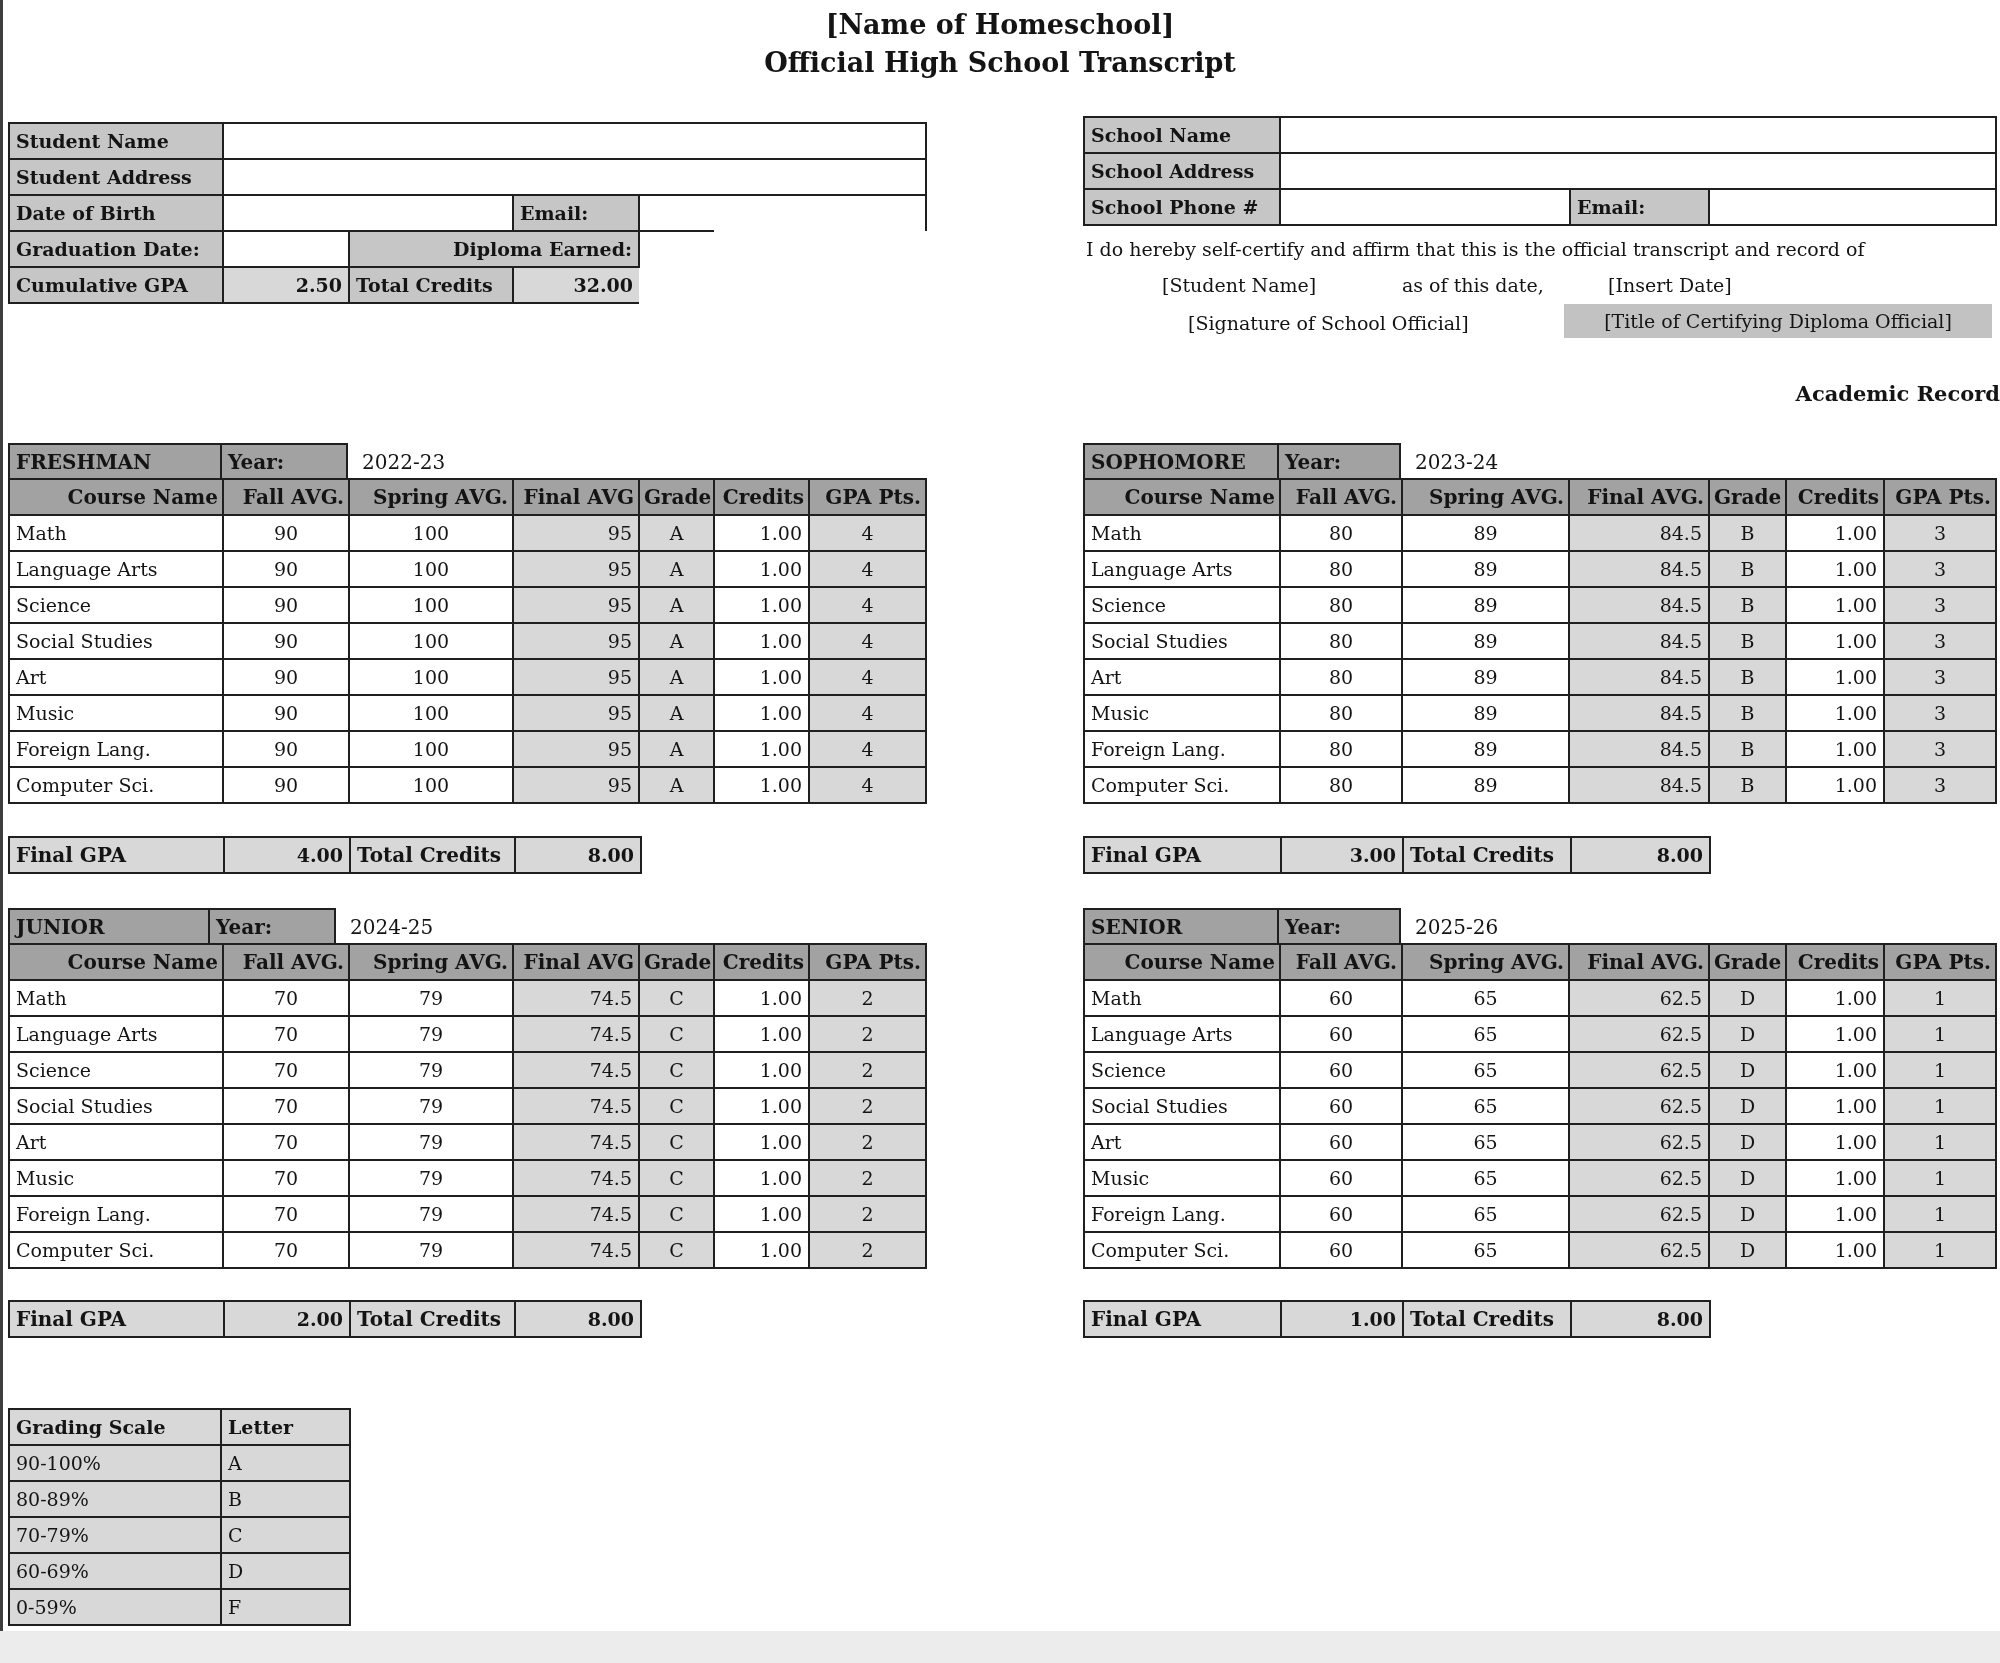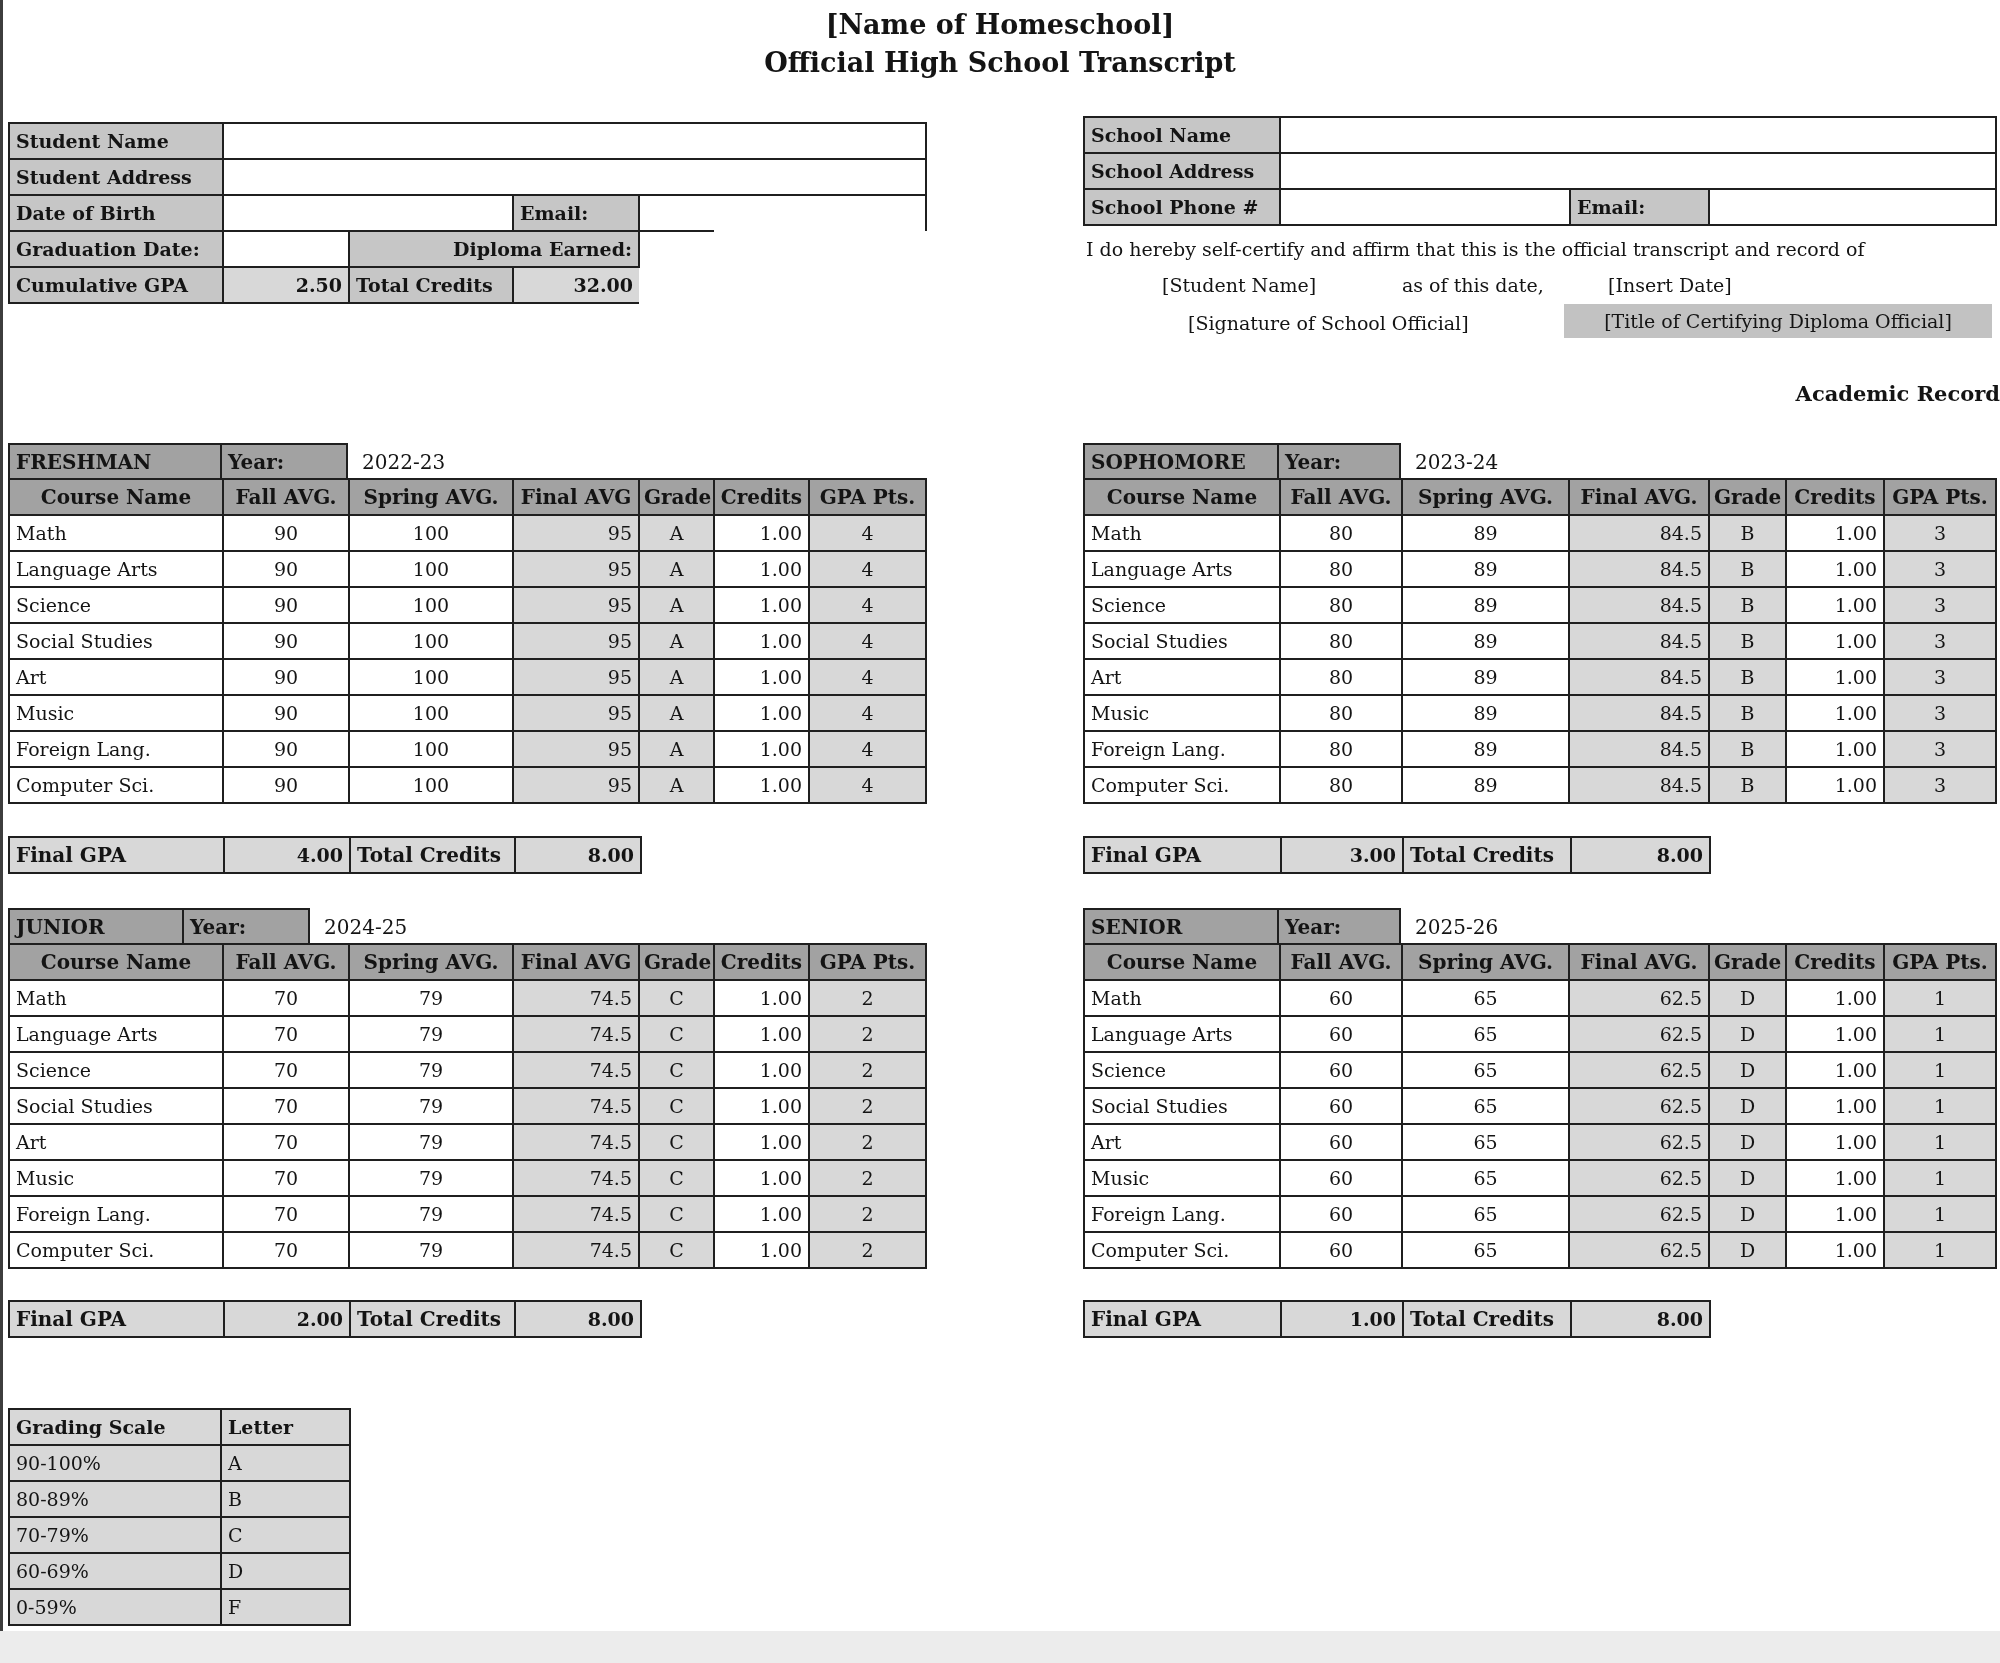--- a/index.html
+++ b/index.html
@@ -21,21 +21,21 @@
   .bold{font-weight:bold}
   .hid{border:hidden !important;background:transparent}
 
   .grade-block{position:absolute;width:920px}
   .year-row{display:flex;height:37px}
   .ycell{background:#a2a2a2;border:2px solid #1f1f1f;font-weight:bold;font-size:20px;display:flex;align-items:center;padding:0 6px;box-sizing:border-box}
   .ycell + .ycell{margin-left:-2px}
   .yval{margin-left:14px;display:flex;align-items:center;font-size:20px}
   .grade-block table{position:static;margin-top:-2px}
   .course th{background:#a2a2a2;font-weight:bold;font-size:20px;padding:0 4px;text-align:left}
-  .course th.h-mid{text-align:center}
+  .course th.h-mid{text-align:right}
   .course td.c-left{background:#fff;text-align:left}
   .course td.c-mid{background:#fff;text-align:center}
   .course td.c-num{background:#fff;text-align:right}
   .course td.shade{background:#d8d8d8}
 
   .footer-tbl td{background:#d8d8d8}
   .scale-tbl td,.scale-tbl th{background:#d8d8d8;text-align:left;font-size:19px}
   .scale-tbl th{font-weight:bold}
 
   .cert-line{position:absolute;font-size:19px;white-space:nowrap}
@@ -365,21 +365,21 @@
       <td class="bold" style="font-size:20px">Final GPA</td>
       <td class="num bold">3.00</td>
       <td class="bold" style="font-size:20px">Total Credits</td>
       <td class="num bold">8.00</td>
     </tr>
   </tbody>
     </table>
 
   <div class="grade-block" style="left:8px;top:908px">
     <div class="year-row">
-      <div class="ycell" style="width:176px">JUNIOR</div>
+      <div class="ycell" style="width:202px">JUNIOR</div>
       <div class="ycell" style="width:128px">Year:</div>
       <div class="yval">2024-25</div>
     </div>
     <table class="tbl course" style="width:919px">
       <colgroup>
           <col style="width:214px">
           <col style="width:126px">
           <col style="width:164px">
           <col style="width:126px">
           <col style="width:75px">

